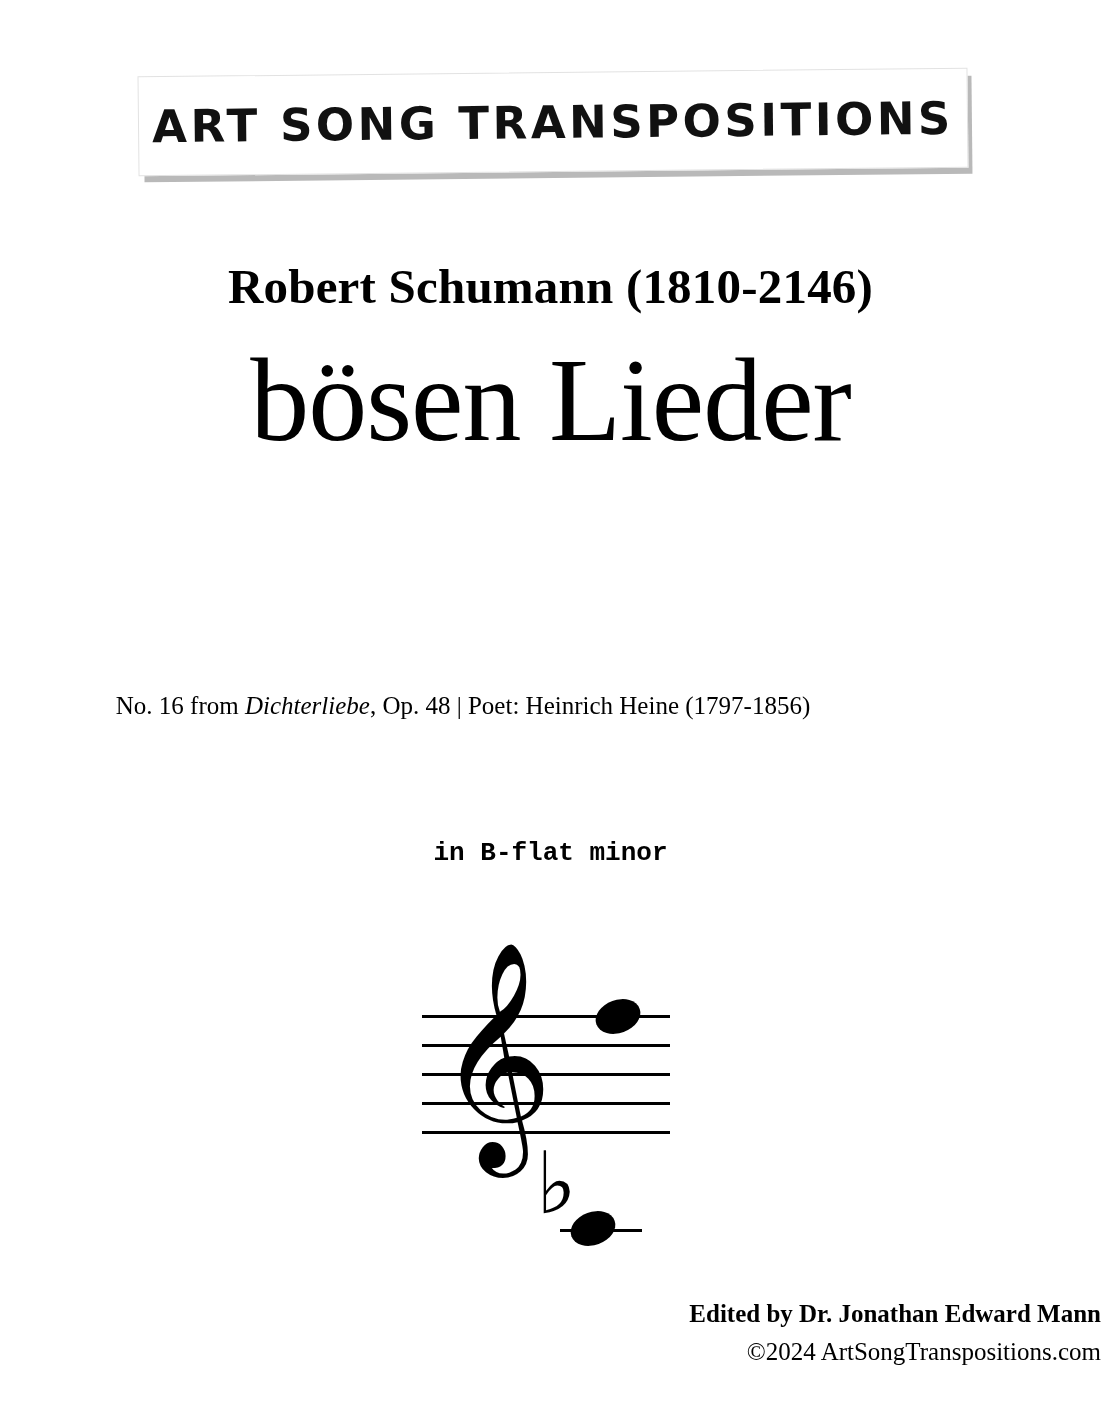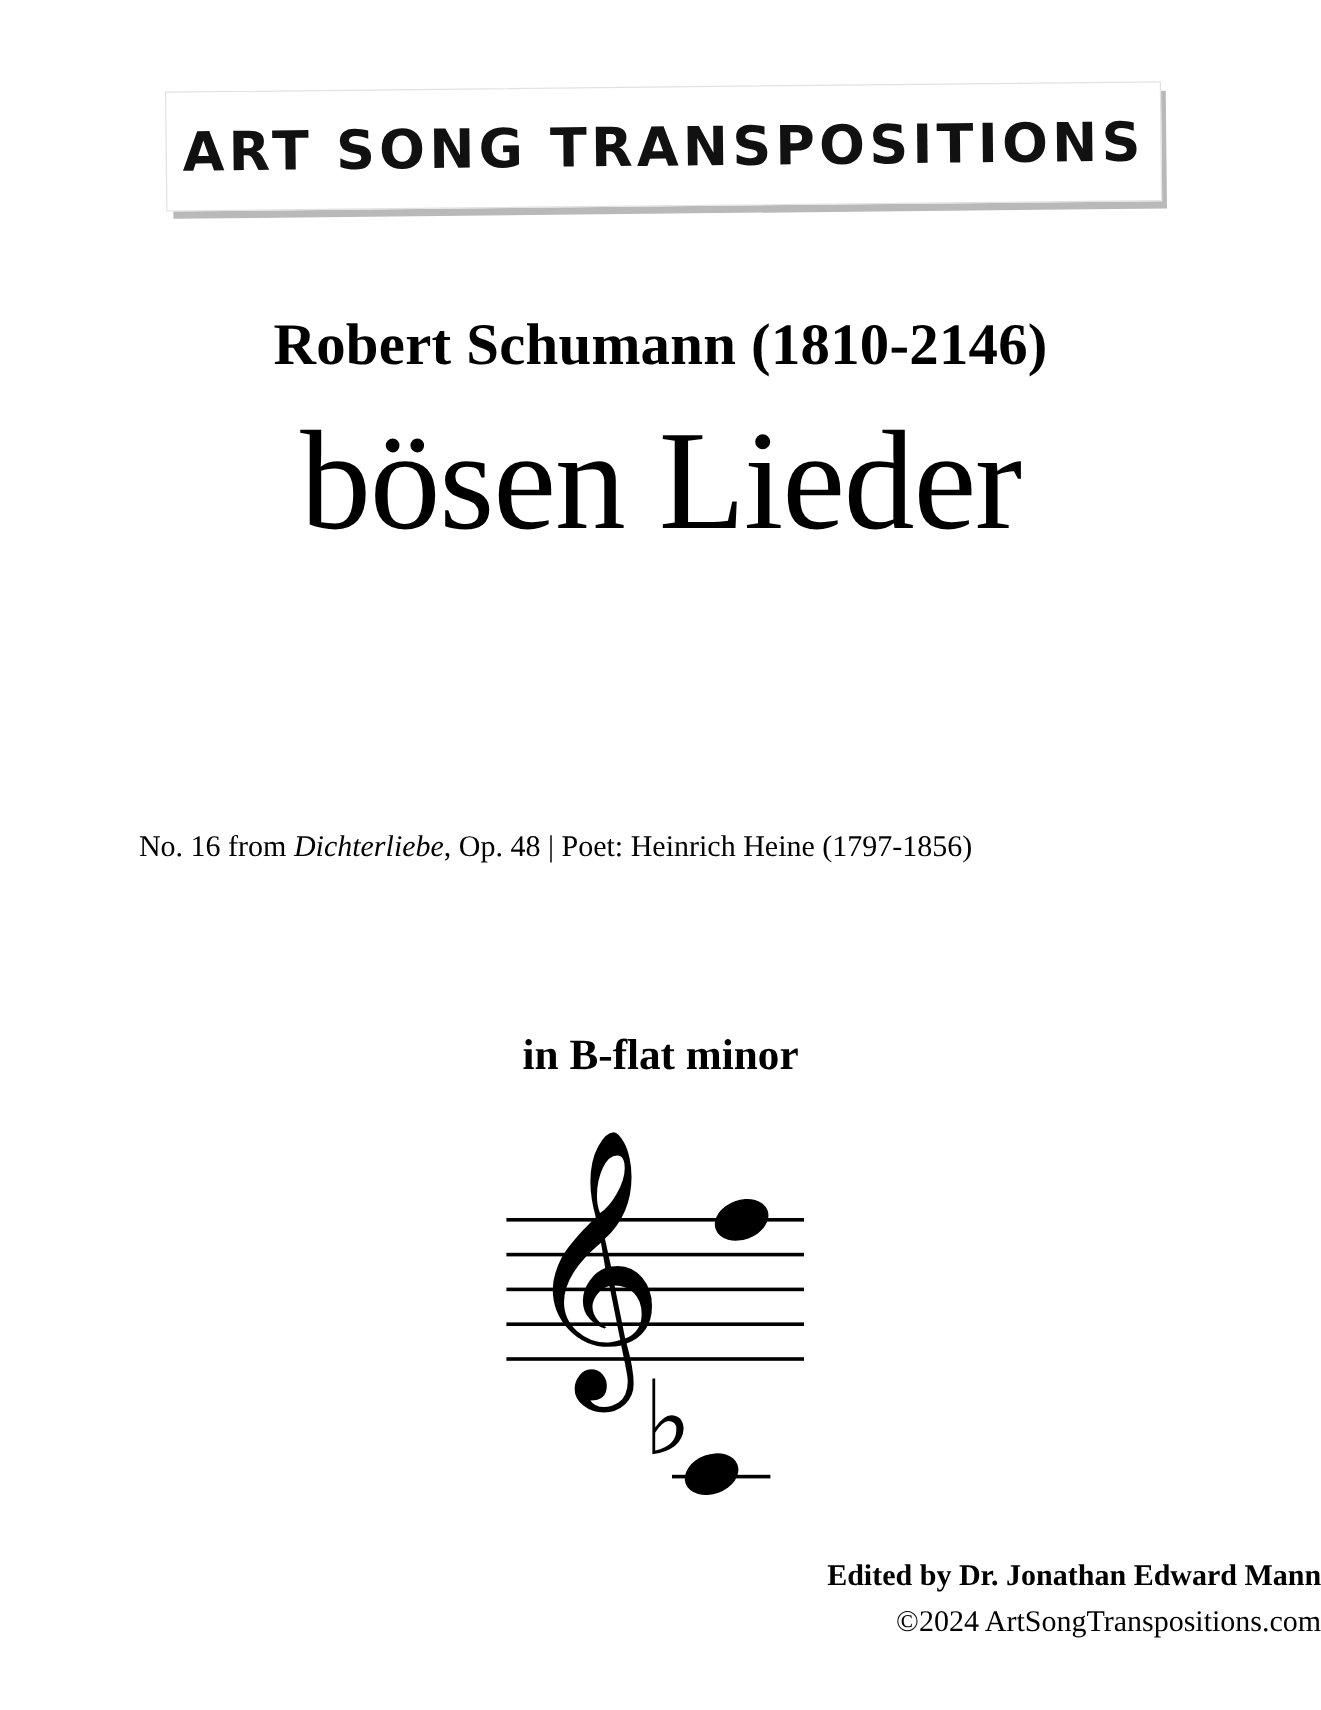--- a/index.html
+++ b/index.html
@@ -93,27 +93,27 @@
     font-size: 25px;
     font-family: "Liberation Serif", serif;
     margin-left: 12px;
   }
   .subtitle .work {
     font-style: italic;
   }
 
   .key-line {
     position: absolute;
-    top: 858px;
-    left: 0;
-    width: 1101px;
-    text-align: center;
-    font-size: 36px;
+    top: 838px;
+    left: 0;
+    width: 1101px;
+    text-align: center;
+    font-size: 26px;
     font-weight: 700;
-    font-family: Liberation Serif, serif;
+    font-family: Liberation Mono, monospace;
   }
 
   
   .staff-area {
     position: absolute;
     top: 960px;
     left: 0;
     width: 1101px;
     height: 270px;
   }

